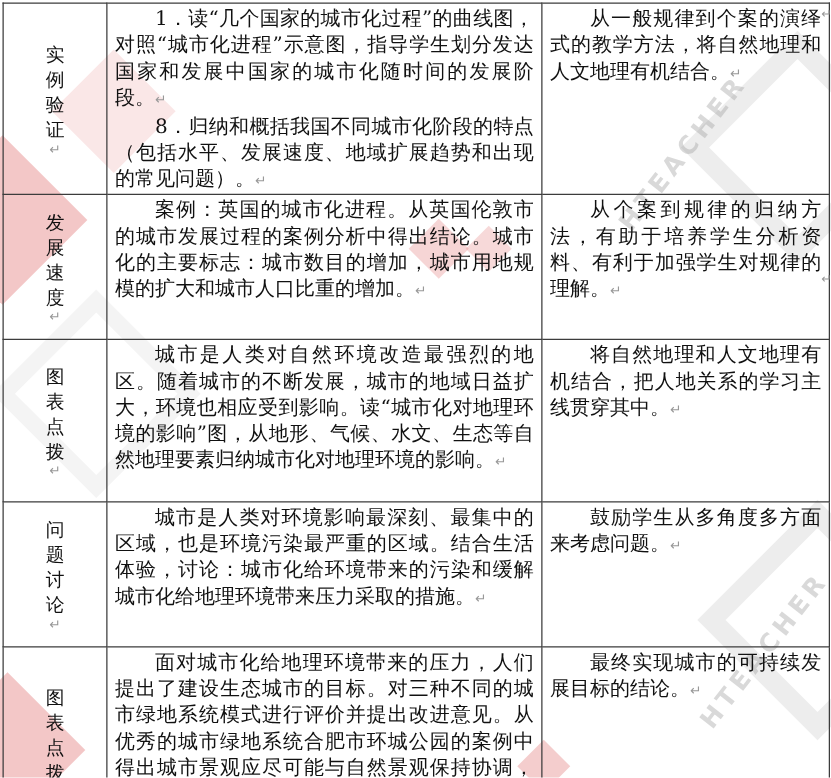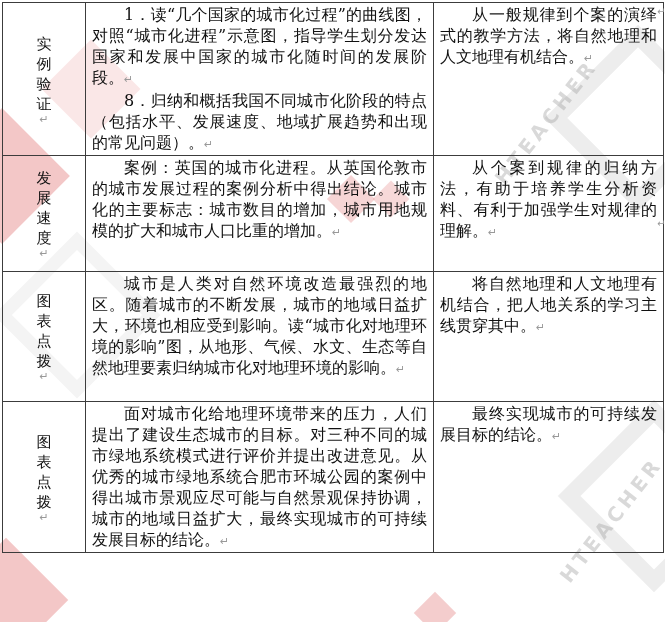--- a/index.html
+++ b/index.html
@@ -125,20 +125,31 @@
       <div class="vlabel"><span>图表点拨</span><span class="vcr">↵</span></div>
     </td>
     <td class="content-cell">
       <p class="para"><span>城市是人类对自然环境改造最强烈的地区。随着城市的不断发展，城市的地域日益扩大，环境也相应受到影响。读“城市化对地理环境的影响”图，从地形、气候、水文、生态等自然地理要素归纳城市化对地理环境的影响。</span><span class="cr">↵</span></p>
     </td>
     <td class="note-cell">
       <p class="para"><span>将自然地理和人文地理有机结合，把人地关系的学习主线贯穿其中。</span><span class="cr">↵</span></p>
     </td>
   </tr>
 
+  <tr class="r4">
+    <td class="label-cell">
+      <div class="vlabel"><span>问题讨论</span><span class="vcr">↵</span></div>
+    </td>
+    <td class="content-cell">
+      <p class="para"><span>城市是人类对环境影响最深刻、最集中的区域，也是环境污染最严重的区域。结合生活体验，讨论：城市化给环境带来的污染和缓解城市化给地理环境带来压力采取的措施。</span><span class="cr">↵</span></p>
+    </td>
+    <td class="note-cell">
+      <p class="para"><span>鼓励学生从多角度多方面来考虑问题。</span><span class="cr">↵</span></p>
+    </td>
+  </tr>
 
   <tr class="r5">
     <td class="label-cell">
       <div class="vlabel"><span>图表点拨</span><span class="vcr">↵</span></div>
     </td>
     <td class="content-cell">
       <p class="para"><span>面对城市化给地理环境带来的压力，人们提出了建设生态城市的目标。对三种不同的城市绿地系统模式进行评价并提出改进意见。从优秀的城市绿地系统合肥市环城公园的案例中得出城市景观应尽可能与自然景观保持协调，城市的地域日益扩大，最终实现城市的可持续发展目标的结论。</span><span class="cr">↵</span></p>
     </td>
     <td class="note-cell">
       <p class="para"><span>最终实现城市的可持续发展目标的结论。</span><span class="cr">↵</span></p>

